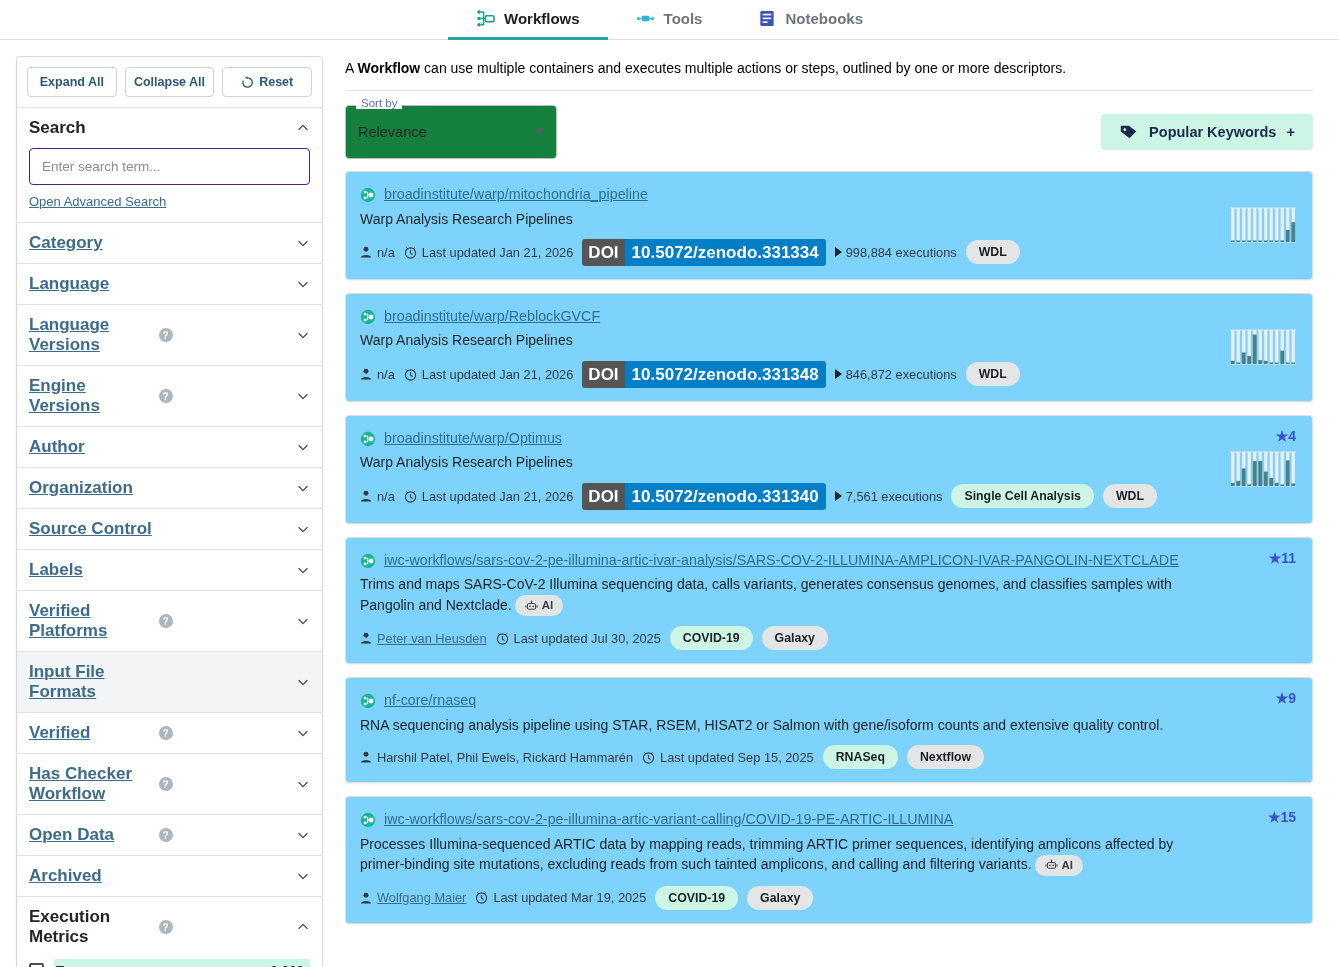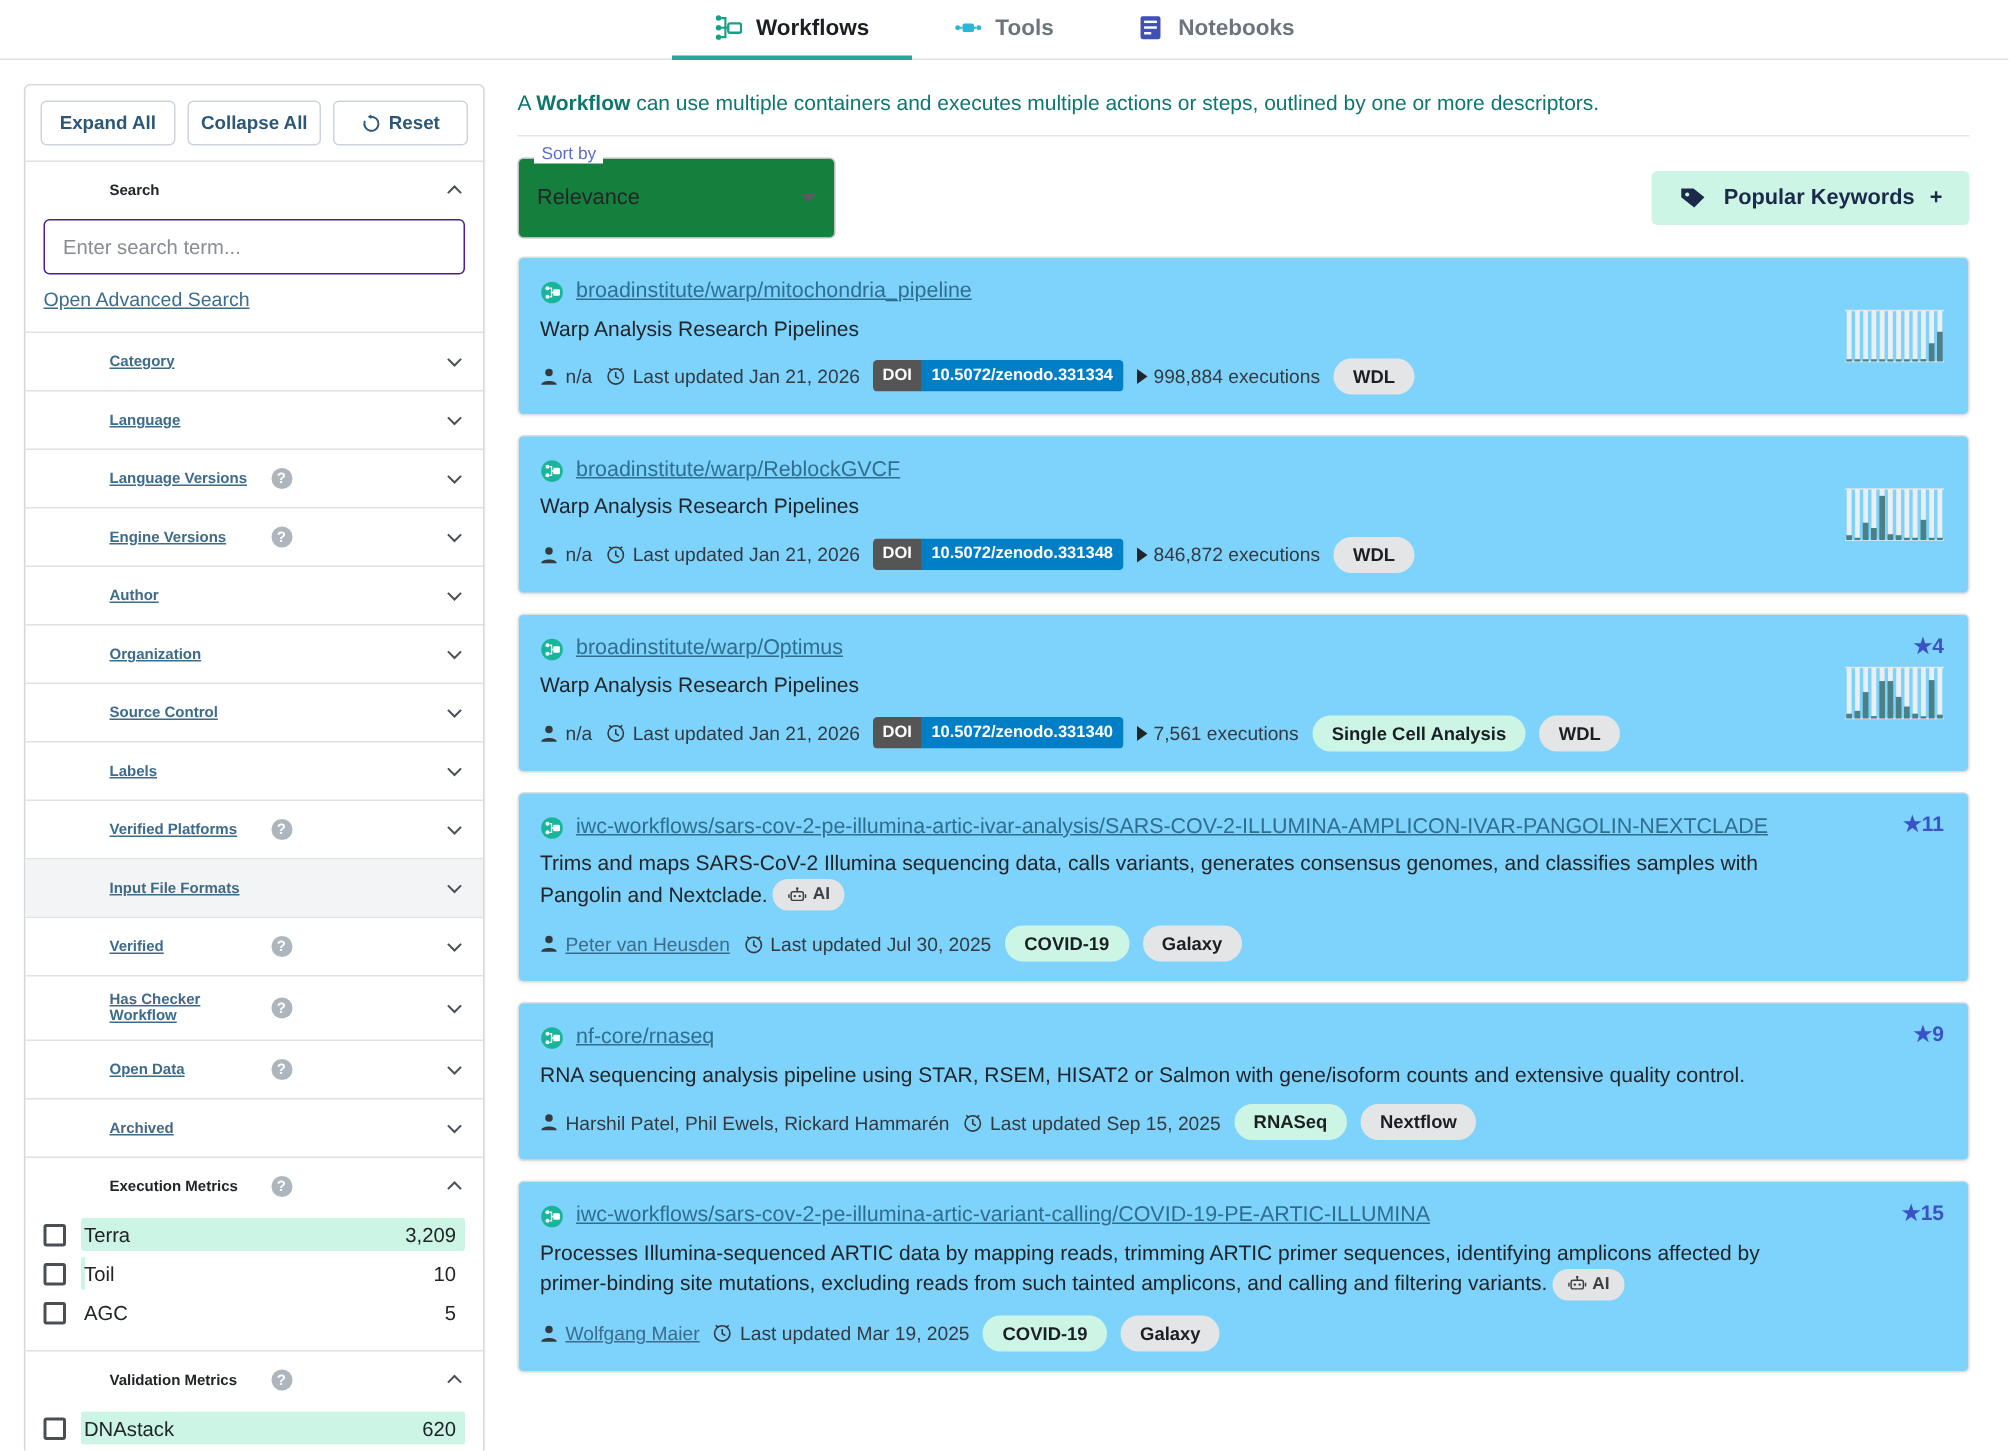--- a/index.html
+++ b/index.html
@@ -65,22 +65,22 @@
   }
   .sec { border-bottom: 1px solid #dee2e6; }
   .sec-head {
     display: flex; align-items: center;
     padding: 10px 12px;
     cursor: pointer;
     min-height: 38px;
   }
   .sec-head.shaded { background: #f3f4f5; }
   .sec-title {
-    font-size: 10px; font-weight: bold; color: #3d6b8a;
-    text-decoration: underline; flex: 1; margin-left: 44px;
+    font-size: 17px; font-weight: bold; color: #3d6b8a;
+    text-decoration: underline; flex: 1;
   }
   .sec-title.plain { color: #212529; text-decoration: none; }
   .help {
     display:inline-flex; align-items:center; justify-content:center;
     width: 14px; height: 14px; border-radius: 50%;
     background: #adb5bd; color: #fff;
     font-size: 10px; font-weight: bold;
     margin-left: 6px; flex: 0 0 auto;
   }
   .chev { width: 14px; height: 14px; flex: 0 0 auto; color:#495057; }
@@ -109,21 +109,21 @@
   .metric-bar {
     flex: 1; display: flex; align-items: center; justify-content: space-between;
     padding: 3px 6px 3px 2px; border-radius: 2px;
     min-height: 22px;
   }
   .metric-name { color: #212529; }
   .metric-val { color: #212529; }
 
   
   .main { flex: 1; min-width: 0; padding-right: 4px; }
-  .blurb { font-size: 14px; color: #0f766e; padding: 4px 0 14px 6px; }
+  .blurb { font-size: 14px; color: #000000; padding: 4px 0 14px 6px; }
   .blurb b { font-weight: bold; }
   .divider { height: 1px; background: #e3e5e7; margin: 0 6px; }
 
   .sortrow {
     display: flex; align-items: center; justify-content: space-between;
     padding: 14px 6px 12px 6px;
   }
   .select-wrap { position: relative; width: 212px; }
   .select-box {
     border: 1px solid #b9bdc1; border-radius: 4px;
@@ -181,21 +181,21 @@
     vertical-align: middle; margin-left: 3px;
   }
   .meta {
     display: flex; align-items: center; flex-wrap: wrap; gap: 9px;
     margin-top: 10px; font-size: 12.8px; color: #343a40;
   }
   .meta-item { display: inline-flex; align-items: center; gap: 5px; }
   .meta-item.link { color: #3d6b8a; text-decoration: underline; cursor: pointer; }
   .doi {
     display: inline-flex; align-items: stretch; border-radius: 3px; overflow: hidden;
-    font-size: 11px; font-weight: bold; line-height: 1;
+    font-size: 17px; font-weight: bold; line-height: 1;
   }
   .doi .k { background: #555; color: #fff; padding: 5px 6px; }
   .doi .v { background: #007ec6; color: #fff; padding: 5px 7px; text-align: center; }
   .chip {
     border-radius: 13px; padding: 5px 13px;
     font-size: 12.3px; font-weight: bold; color: #1b1f23;
     background: #e4e5e7;
   }
   .chip.green { background: #cdf5e6; }
   .exec { display:inline-flex; align-items:center; gap:4px; }

